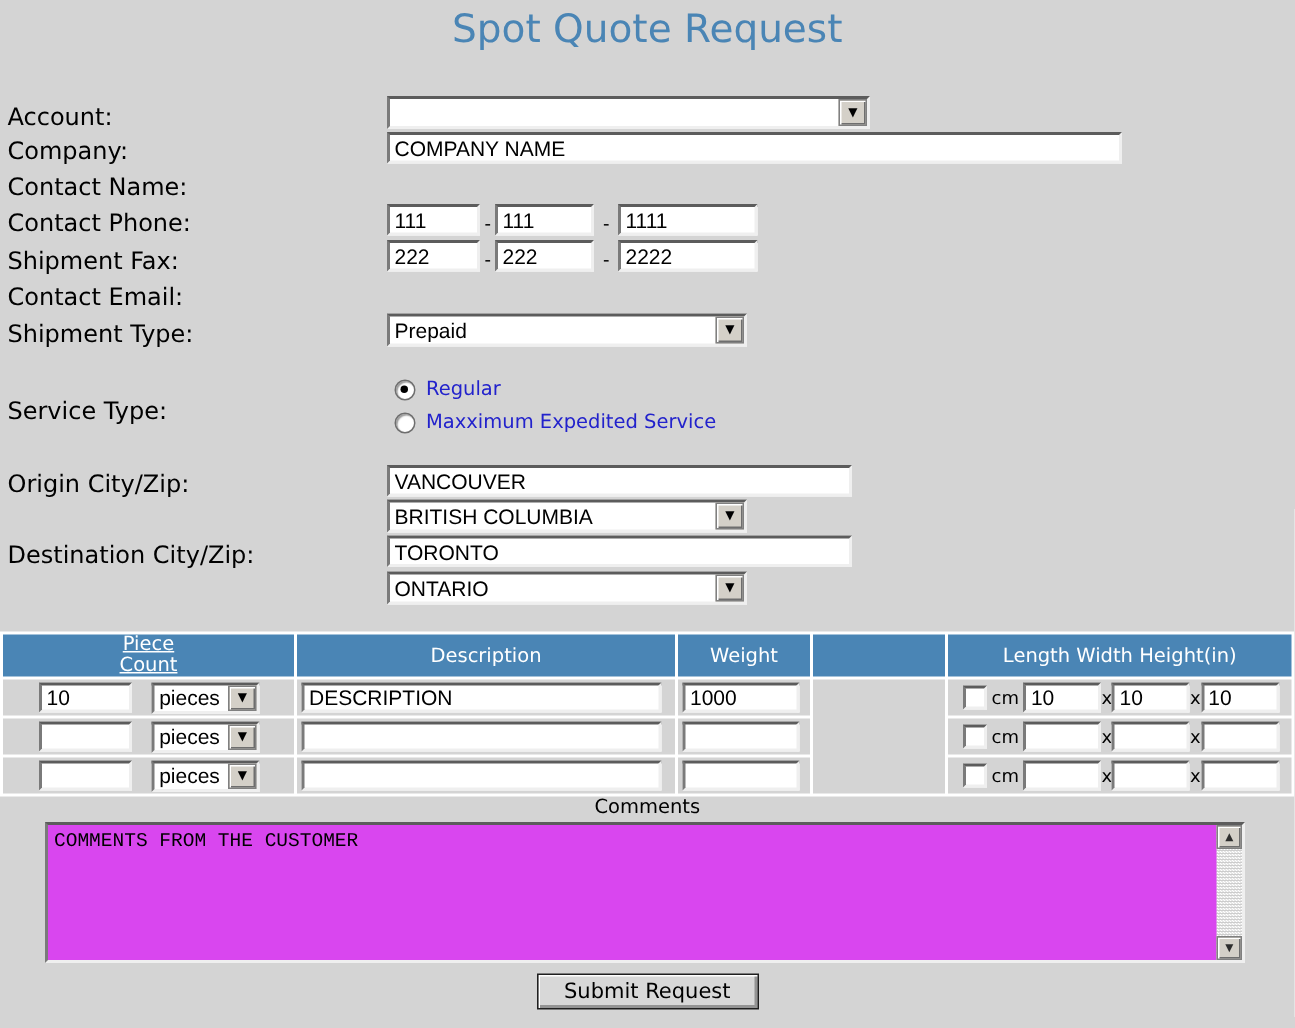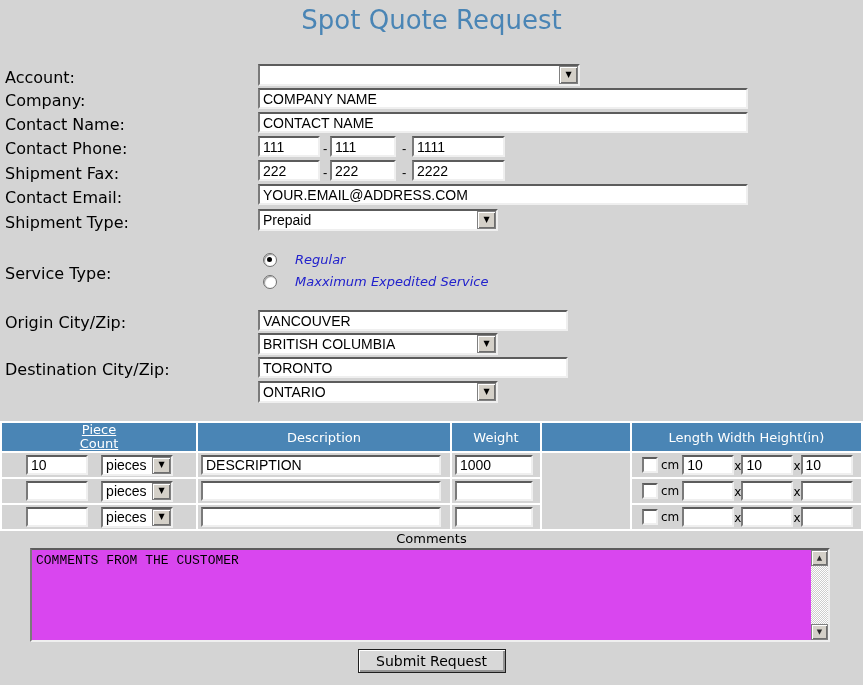--- a/index.html
+++ b/index.html
@@ -18,21 +18,21 @@
       display:flex;align-items:center;}
   .dd-inline{position:static;display:inline-flex;vertical-align:middle;}
   .ddtxt{flex:1;font:14px "Liberation Sans",sans-serif;padding-left:3px;white-space:nowrap;
          overflow:hidden;}
   .ddbtn{width:17px;align-self:stretch;background:#d4d0c8;border:1px solid #808080;
          box-shadow:inset 1px 1px 0 #fff, inset -1px -1px 0 #6e6e6e;
          display:flex;align-items:center;justify-content:center;}
   .arr{font-size:8px;line-height:8px;color:#000;}
   .dash{position:absolute;font:13px "Liberation Sans",sans-serif;color:#000;}
   
-  .radio-row{position:absolute;left:263px;display:flex;align-items:center;gap:18px;font-style:italic;}
+  .radio-row{position:absolute;left:263px;display:flex;align-items:center;gap:7px;}
   .radio{width:12px;height:12px;border-radius:50%;background:#fff;border:1px solid #6e6e6e;
          box-shadow:inset 1px 1px 1px #9a9a9a;position:relative;flex:none;}
   .radio.checked::after{content:"";position:absolute;left:3px;top:3px;width:5px;height:5px;
          border-radius:50%;background:#000;}
   .radio-label{font-size:13px;color:#2222cc;}
   
   .ptable{position:absolute;top:421px;left:0;width:863px;border-collapse:separate;
           border-spacing:2px;background:#fff;table-layout:fixed;}
   .ptable th{background:#4a85b5;color:#fff;font-weight:normal;font-size:13px;height:28px;
              text-align:center;vertical-align:middle;padding:0;}
@@ -94,35 +94,33 @@
   <div class="lbl" style="top:360px">Destination City/Zip:</div>
 
   <div class="dd" style="top:64px;left:258px;width:322px">
     <span class="ddtxt"></span>
     <span class="ddbtn">
         <span class="arr">▼</span>
       </span>
   </div>
 
   <input class="tb" style="top: 88px; left: 258px; width: 490px;" value="COMPANY NAME">
-  <input class="tb" style="top: 112px; left: 258px; width: 490px;" value="CONTACT NAME">
 
   <input class="tb" style="top: 136px; left: 258px; width: 62px;" value="111">
   <span class="dash" style="top:141px;left:323px">-</span>
   <input class="tb" style="top: 136px; left: 330px; width: 66px;" value="111">
   <span class="dash" style="top:141px;left:402px">-</span>
   <input class="tb" style="top: 136px; left: 412px; width: 93px;" value="1111">
 
   <input class="tb" style="top: 160px; left: 258px; width: 62px;" value="222">
   <span class="dash" style="top:165px;left:323px">-</span>
   <input class="tb" style="top: 160px; left: 330px; width: 66px;" value="222">
   <span class="dash" style="top:165px;left:402px">-</span>
   <input class="tb" style="top: 160px; left: 412px; width: 93px;" value="2222">
 
-  <input class="tb" style="top: 184px; left: 258px; width: 490px;" value="YOUR.EMAIL@ADDRESS.COM">
 
   <div class="dd" style="top:209px;left:258px;width:240px">
     <span class="ddtxt">Prepaid</span>
     <span class="ddbtn">
         <span class="arr">▼</span>
       </span>
   </div>
 
   <div class="radio-row" style="top:252px">
     <span class="radio checked"></span>

